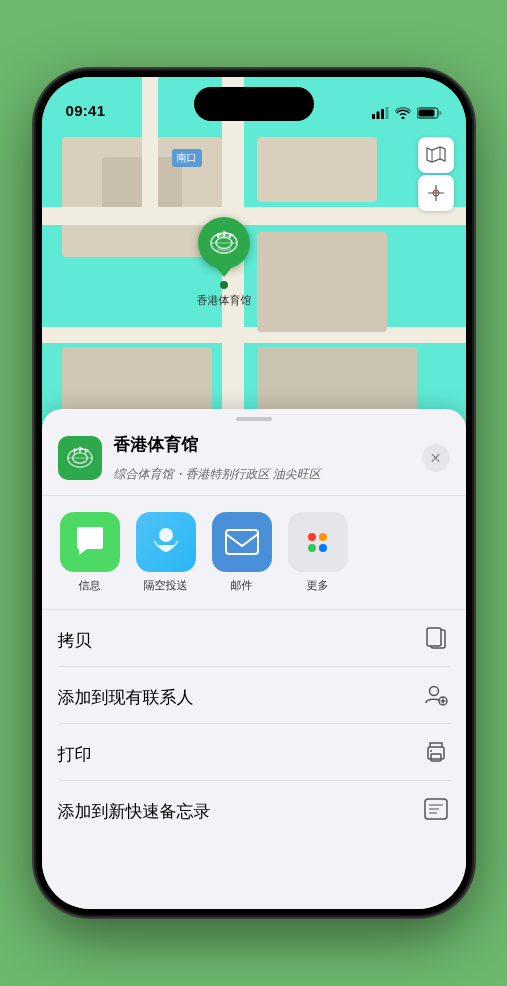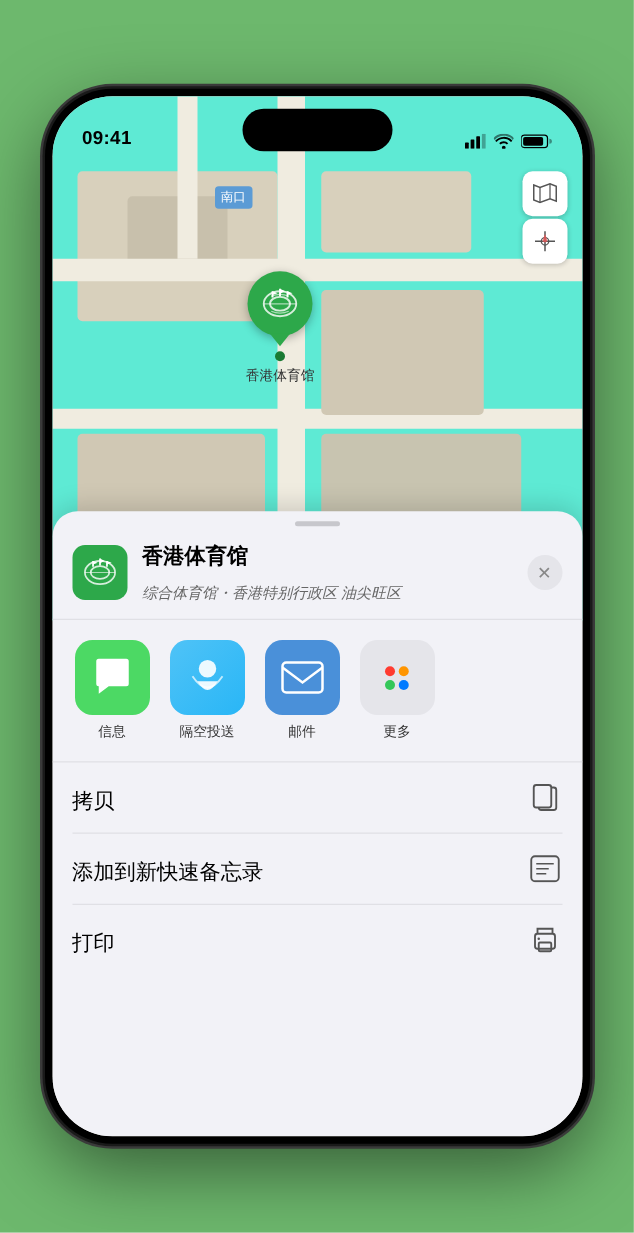--- a/index.html
+++ b/index.html
@@ -483,45 +483,57 @@
           <span class="action-text">拷贝</span>
           <div class="action-icon">
             <svg width="22" height="24" viewBox="0 0 22 24">
               <rect x="6" y="4" width="14" height="18" rx="2" fill="none" stroke="#555" stroke-width="1.5"></rect>
               <rect x="2" y="2" width="14" height="18" rx="2" fill="#f2f2f7" stroke="#555" stroke-width="1.5"></rect>
             </svg>
           </div>
         </div>
 
 
+        <div class="action-item">
+          <span class="action-text">添加到现有联系人</span>
+          <div class="action-icon">
+            <svg width="24" height="24" viewBox="0 0 24 24">
+              <circle cx="10" cy="8" r="4.5" fill="none" stroke="#555" stroke-width="1.5"></circle>
+              <path d="M2 20 C2 15 18 15 18 20" fill="none" stroke="#555" stroke-width="1.5"></path>
+              <circle cx="19" cy="18" r="4" fill="#f2f2f7" stroke="#555" stroke-width="1.5"></circle>
+              <line x1="19" y1="15.5" x2="19" y2="20.5" stroke="#555" stroke-width="1.5"></line>
+              <line x1="16.5" y1="18" x2="21.5" y2="18" stroke="#555" stroke-width="1.5"></line>
+            </svg>
+          </div>
+        </div>
+
+        <div class="action-item">
+          <span class="action-text">打印</span>
+          <div class="action-icon">
+            <svg width="24" height="22" viewBox="0 0 24 22">
+              <rect x="4" y="6" width="16" height="12" rx="2" fill="none" stroke="#555" stroke-width="1.5"></rect>
+              <path d="M6 6 V2 H18 V6" fill="none" stroke="#555" stroke-width="1.5"></path>
+              <rect x="7" y="13" width="10" height="7" rx="1" fill="none" stroke="#555" stroke-width="1.5"></rect>
+              <circle cx="7" cy="10" r="1" fill="#555"></circle>
+            </svg>
+          </div>
+        </div>
 
         <div class="action-item">
           <span class="action-text">添加到新快速备忘录</span>
           <div class="action-icon">
             <svg width="24" height="22" viewBox="0 0 24 22">
               <rect x="1" y="1" width="22" height="20" rx="3" fill="none" stroke="#555" stroke-width="1.5"></rect>
               <line x1="5" y1="7" x2="19" y2="7" stroke="#555" stroke-width="1.2"></line>
               <line x1="5" y1="11" x2="15" y2="11" stroke="#555" stroke-width="1.2"></line>
               <line x1="5" y1="15" x2="13" y2="15" stroke="#555" stroke-width="1.2"></line>
             </svg>
           </div>
         </div>
 
-        <div class="action-item">
-          <span class="action-text">打印</span>
-          <div class="action-icon">
-            <svg width="24" height="22" viewBox="0 0 24 22">
-              <rect x="4" y="6" width="16" height="12" rx="2" fill="none" stroke="#555" stroke-width="1.5"></rect>
-              <path d="M6 6 V2 H18 V6" fill="none" stroke="#555" stroke-width="1.5"></path>
-              <rect x="7" y="13" width="10" height="7" rx="1" fill="none" stroke="#555" stroke-width="1.5"></rect>
-              <circle cx="7" cy="10" r="1" fill="#555"></circle>
-            </svg>
-          </div>
-        </div>
-
       </div>
 
     </div>
 
     <div class="home-indicator"></div>
 
   </div>
 </div>
 
 </body></html>

